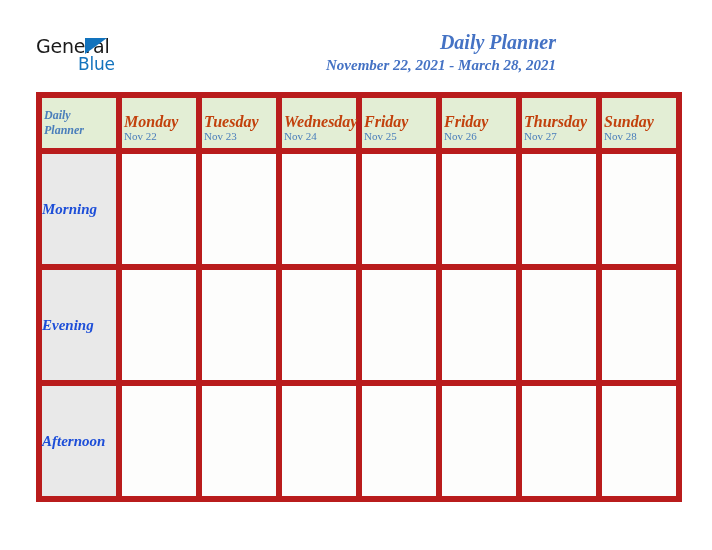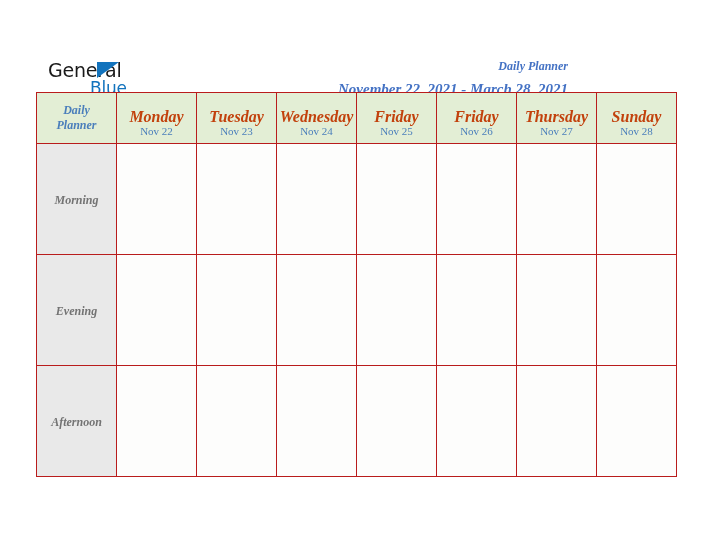--- a/index.html
+++ b/index.html
@@ -13,24 +13,23 @@
     height: 550px;
     position: relative;
     font-family: "Liberation Sans", sans-serif;
     overflow: hidden;
   }
 
   
   .page-header {
     position: absolute;
     top: 0;
-    left: 12px;
+    left: 0;
     width: 592px;
     height: 92px;
-    margin-top: 24px;
   }
 
   
   .logo {
     position: absolute;
     left: 36px;
     top: 36px;
     width: 130px;
     height: 44px;
   }
@@ -68,21 +67,21 @@
   .title-block {
     position: absolute;
     right: 36px;
     top: 32px;
     text-align: right;
   }
   .planner-title {
     font-family: "Liberation Serif", serif;
     font-style: italic;
     font-weight: bold;
-    font-size: 12px;
+    font-size: 20px;
     color: #4472c4;
     line-height: 21px;
     white-space: nowrap;
   }
   .planner-range {
     font-family: "Liberation Serif", serif;
     font-style: italic;
     font-weight: bold;
     font-size: 15px;
     color: #4472c4;
@@ -98,25 +97,24 @@
     top: 92px;
     width: 640px;
   }
   table.planner {
     border-collapse: collapse;
     table-layout: fixed;
     width: 640px;
     background: #fdfdfc;
   }
   table.planner td {
-    border: 1px solid #b91c1c;
+    border: 6px solid #b91c1c;
     background: #fdfdfc;
     padding: 0;
     vertical-align: middle;
-    text-align: center;
   }
 
   col.col-label { width: 80px; }
   col.col-day   { width: 80px; }
 
   
   tr.header-row td {
     background: #e3eed5;
     height: 44px;
     padding: 3px 2px;
@@ -154,22 +152,22 @@
     height: 110px;
   }
   tr.slot-row td.slot-cell {
     background: #fdfdfc;
     height: 110px;
   }
   .slot-label-text {
     font-family: "Liberation Serif", serif;
     font-style: italic;
     font-weight: bold;
-    font-size: 12px;
-    color: #737373;
+    font-size: 15px;
+    color: #1d4ed8;
     white-space: nowrap;
   }
 </style>
 </head>
 <body>
 
 <div class="page-header">
 
   <div class="logo">
     <span class="logo-general">General</span>

